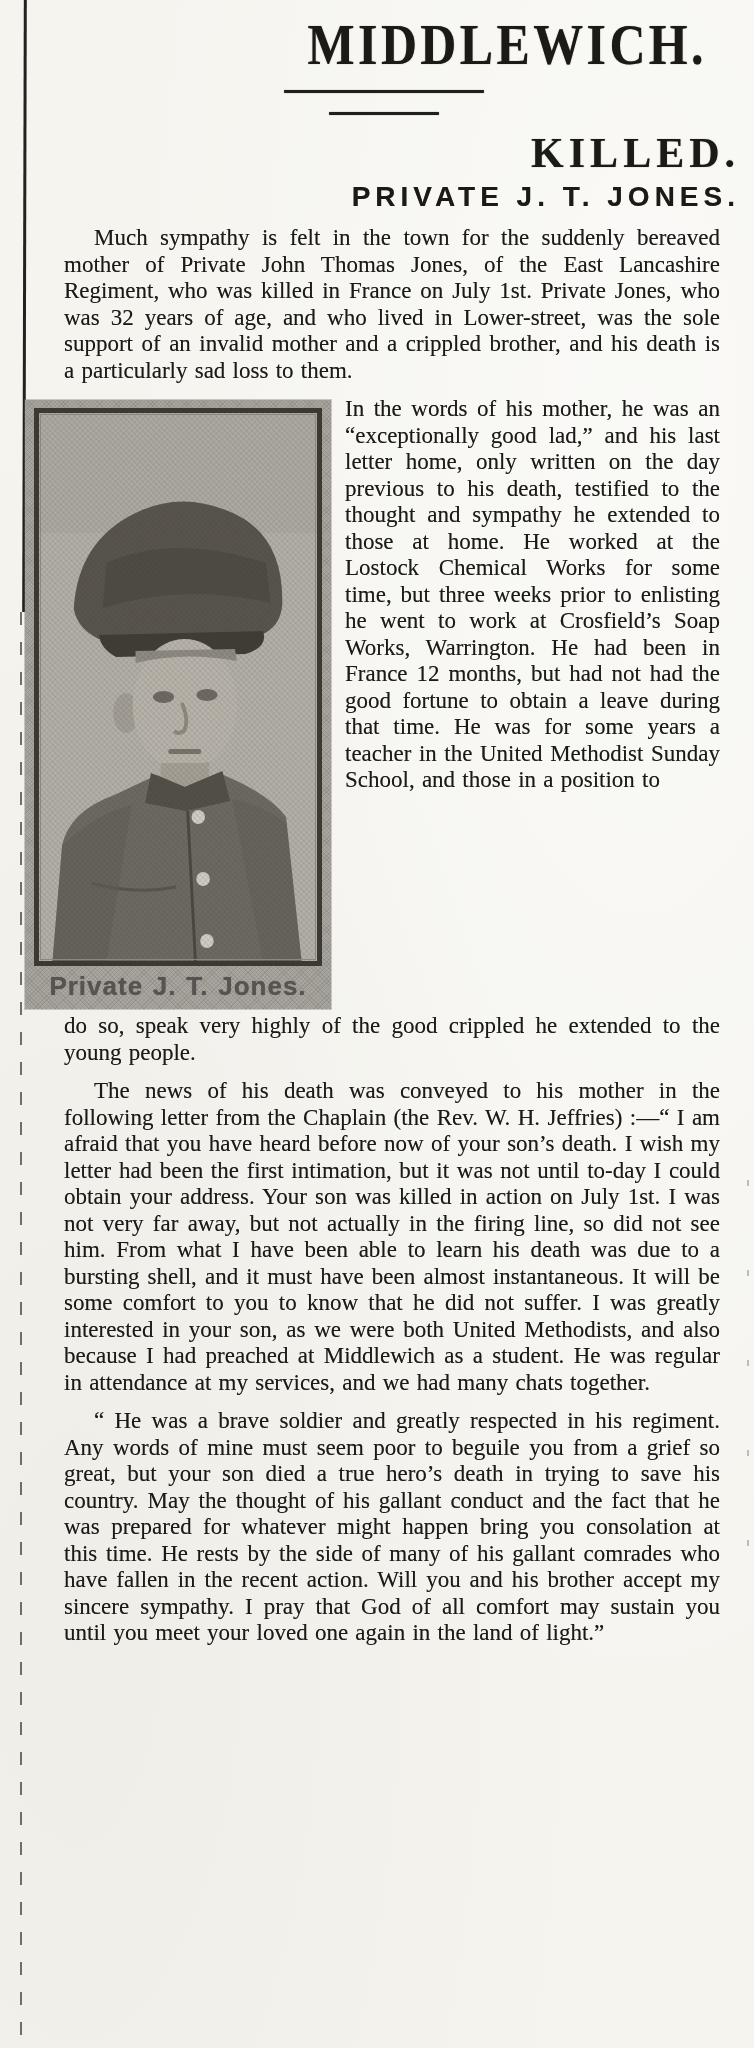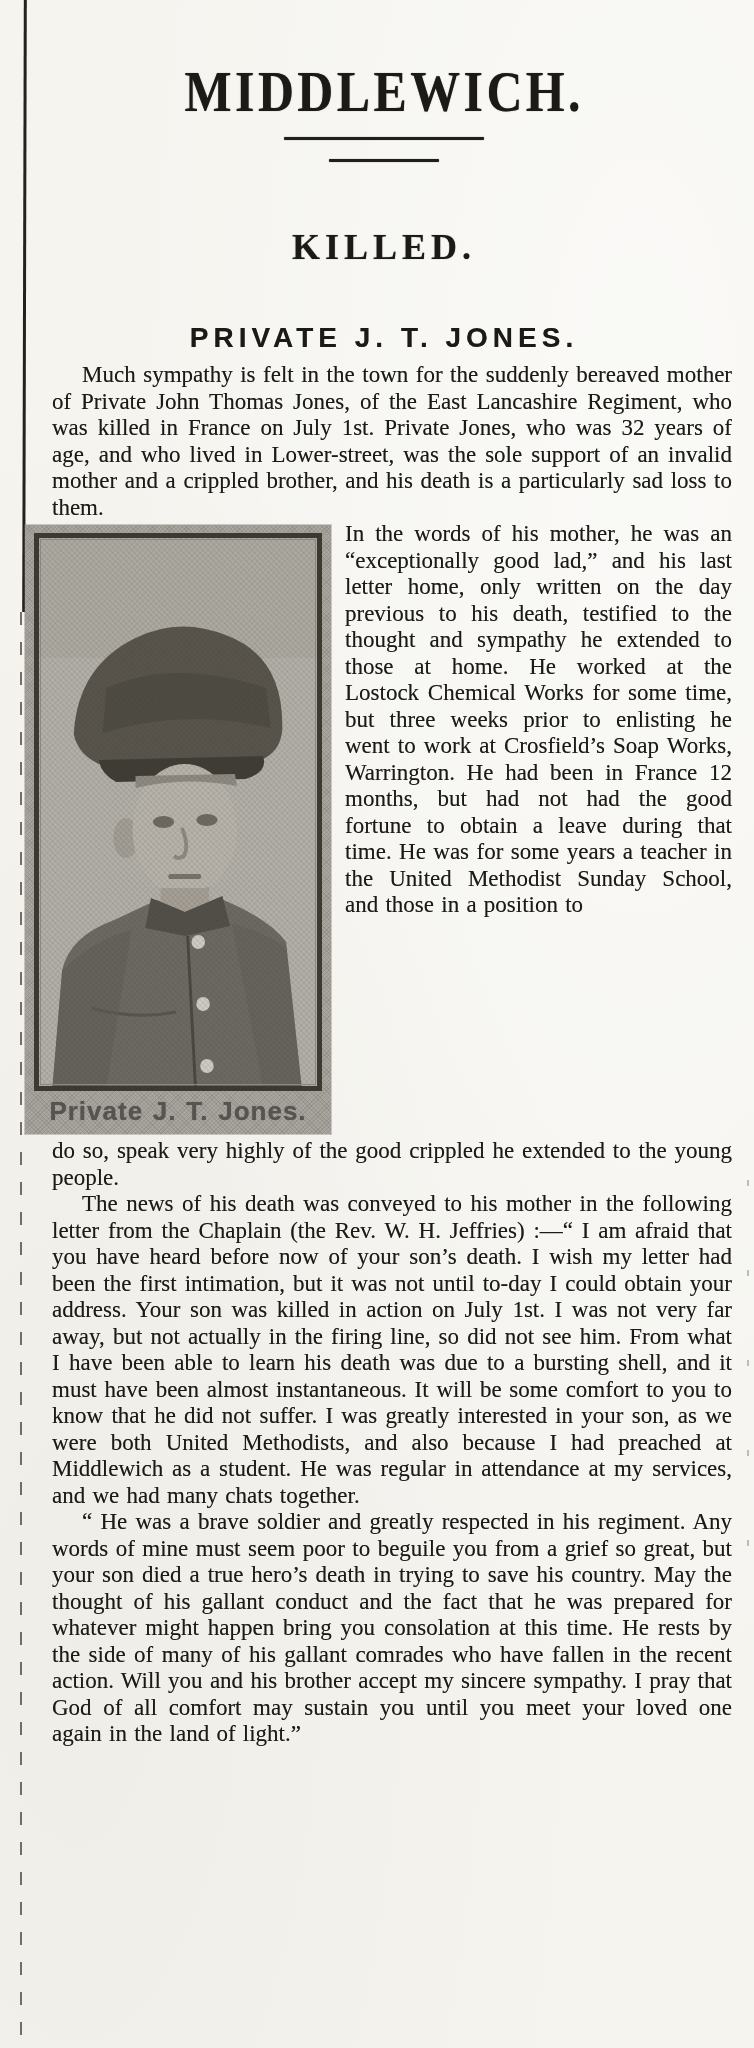--- a/index.html
+++ b/index.html
@@ -15,55 +15,55 @@
   
   .rule-left-solid{position:absolute;left:23px;top:0;width:3px;height:612px;background:#24221f;transform:rotate(.15deg);}
   .rule-left-dashed{position:absolute;left:20px;top:612px;width:2px;height:1436px;
     background:repeating-linear-gradient(180deg,#2a2825 0 13px,transparent 13px 30px);opacity:.65;}
   .rule-right-specks{position:absolute;right:5px;top:1180px;width:2px;height:420px;
     background:repeating-linear-gradient(180deg,#55524c 0 6px,transparent 6px 90px);opacity:.35;}
 
   .sheet{position:absolute;left:28px;top:0;width:712px;}
 
   
-  .masthead-wrap{text-align:center;margin-top:47px;}
+  .masthead-wrap{text-align:right;}
   .masthead{
     display:inline-block;margin-top:6px;
     font-size:58px;font-weight:bold;letter-spacing:4px;line-height:78px;
     transform:scaleX(.86);transform-origin:center;
     text-shadow:0 0 1px rgba(20,18,15,.6);
   }
   .hrule{height:3px;background:#211f1c;margin:0 auto;border-radius:1px;box-shadow:0 0 1px rgba(20,18,15,.7);}
   .hrule.r1{width:200px;margin-top:6px;}
   .hrule.r2{width:110px;margin-top:19px;}
   .headline{
     display:inline-block;margin-top:13px;
     font-size:45px;font-weight:bold;letter-spacing:2px;line-height:50px;
     transform:scaleX(.92);transform-origin:center;
     text-shadow:0 0 1px rgba(20,18,15,.55);
   }
   .killed{
     display:inline-block;margin-top:16px;
-    font-size:36px;font-weight:bold;letter-spacing:5px;line-height:44px;
+    font-size:42px;font-weight:bold;letter-spacing:5px;line-height:44px;
     text-shadow:0 0 1px rgba(20,18,15,.55);
   }
   .name-head{
     display:inline-block;margin-top:6px;
     font-family:"Liberation Sans", sans-serif;
     font-size:28px;font-weight:bold;letter-spacing:5px;line-height:32px;
     text-shadow:0 0 .5px rgba(20,18,15,.5);
   }
 
   
   .body-col{width:680px;margin:8px 0 0 24px;
     font-size:23px;line-height:26.5px;text-align:justify;
     text-shadow:0 0 .6px rgba(25,23,20,.45);
     word-spacing:1.5px;
   }
-  .para{margin:0;}
+  .para{margin:12px;}
   .para.indent{text-indent:30px;}
   .cont{clear:left;}
 
   
   figure.photo{
     float:left;width:288px;margin:4px 14px 4px -27px;padding:8px 9px 0 9px;
     background:
       repeating-linear-gradient(45deg, rgba(62,59,52,.12) 0 1px, rgba(0,0,0,0) 1px 3px),
       repeating-linear-gradient(-45deg, rgba(62,59,52,.12) 0 1px, rgba(0,0,0,0) 1px 3px),
       #a9a6a0;

